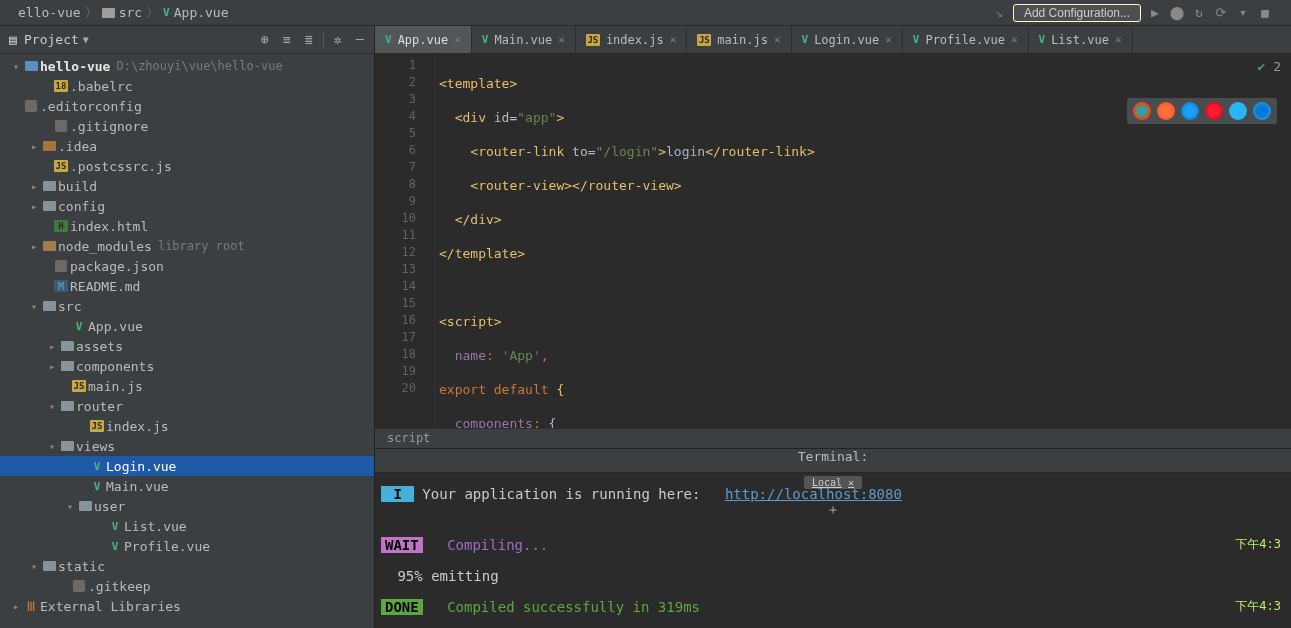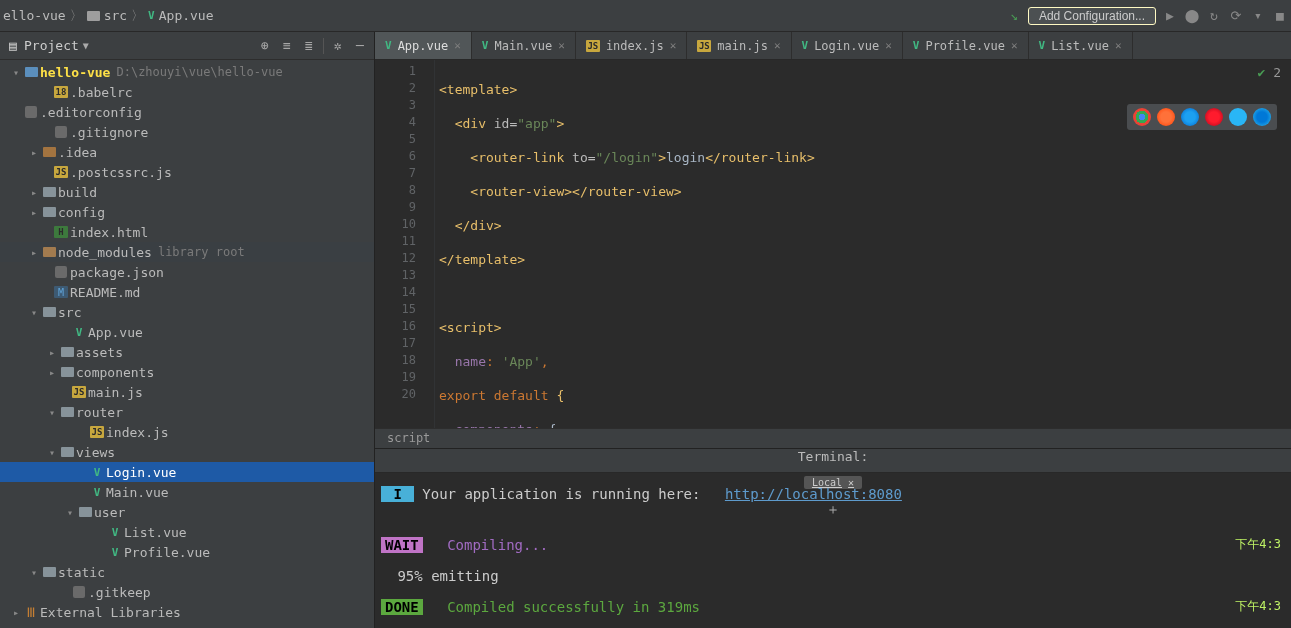--- a/index.html
+++ b/index.html
@@ -8,27 +8,27 @@
   font-size: 13px;
   background: #2b2b2b;
   color: #a9b7c6;
   width: 1291px;
   height: 628px;
   overflow: hidden;
   display: flex;
   flex-direction: column;
 }
 .topbar {
-  height: 32px;
+  height: 26px;
   background: #3c3f41;
   border-bottom: 1px solid #282828;
   display: flex;
   align-items: center;
   justify-content: space-between;
-  padding: 0 3px;
+  padding: 0 18px;
 }
 .breadcrumb { display: flex; align-items: center; gap: 4px; color: #bbb; }
 .breadcrumb span { display: flex; align-items: center; gap: 4px; }
 .bc-sep { color: #888; }
 .topbar-right { display: flex; align-items: center; gap: 6px; }
 .tb-btn {
   background: #4c5052;
   border: 1px solid #fef9c3;
   border-radius: 3px;
   padding: 1px 10px;
@@ -281,21 +281,21 @@
         <span class="pt-icon">✲</span>
         <span class="pt-icon">─</span>
       </div>
     </div>
     <div class="tree">
       <div class="tree-row" style="padding-left:10px">
           <span class="arrow">▾</span>
           <span class="ficon">
             <span class="folder-icon root"></span>
           </span>
-          <span class="lbl" style="font-weight:bold;color:#fde047;">hello-vue</span>
+          <span class="lbl" style="font-weight:bold;color:#e5e5e5;">hello-vue</span>
           <span class="hint">D:\zhouyi\vue\hello-vue</span>
         </div>
       <div class="tree-row" style="padding-left:40px">
           <span class="arrow empty">▸</span>
           <span class="ficon">
             <span class="js-icon">18</span>
           </span>
           <span class="lbl">.babelrc</span>
         </div>
       <div class="tree-row" style="">

